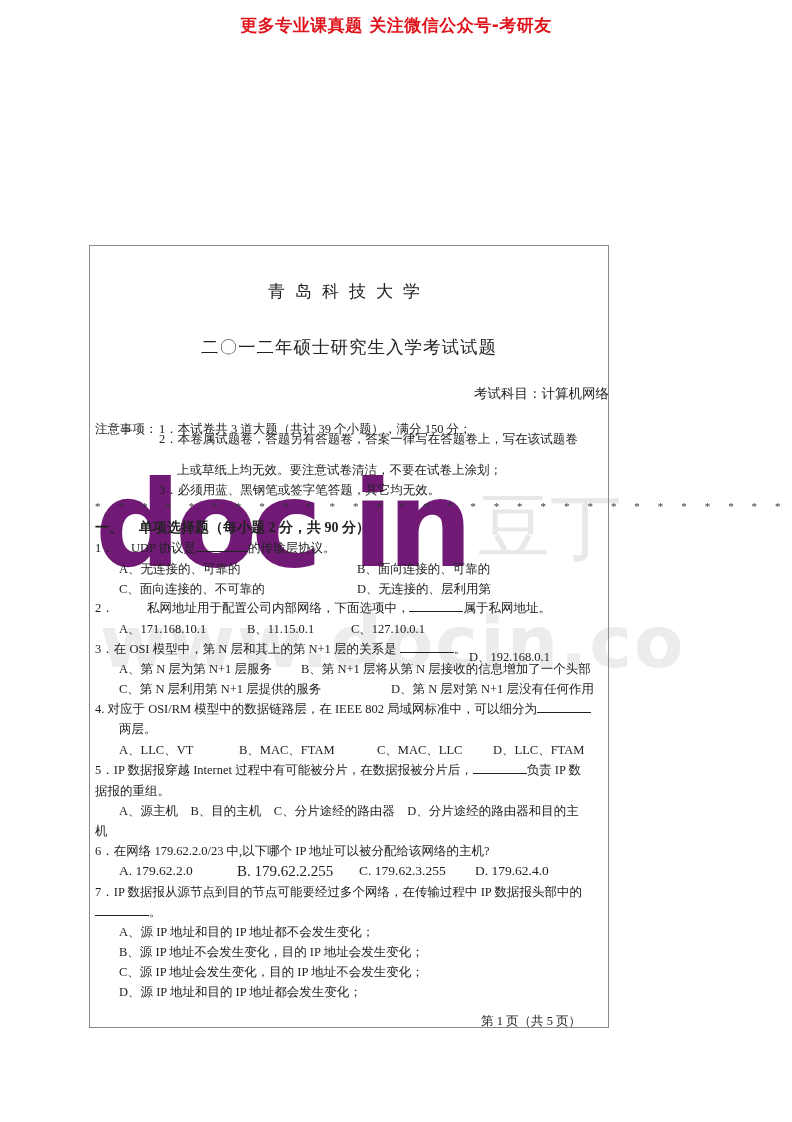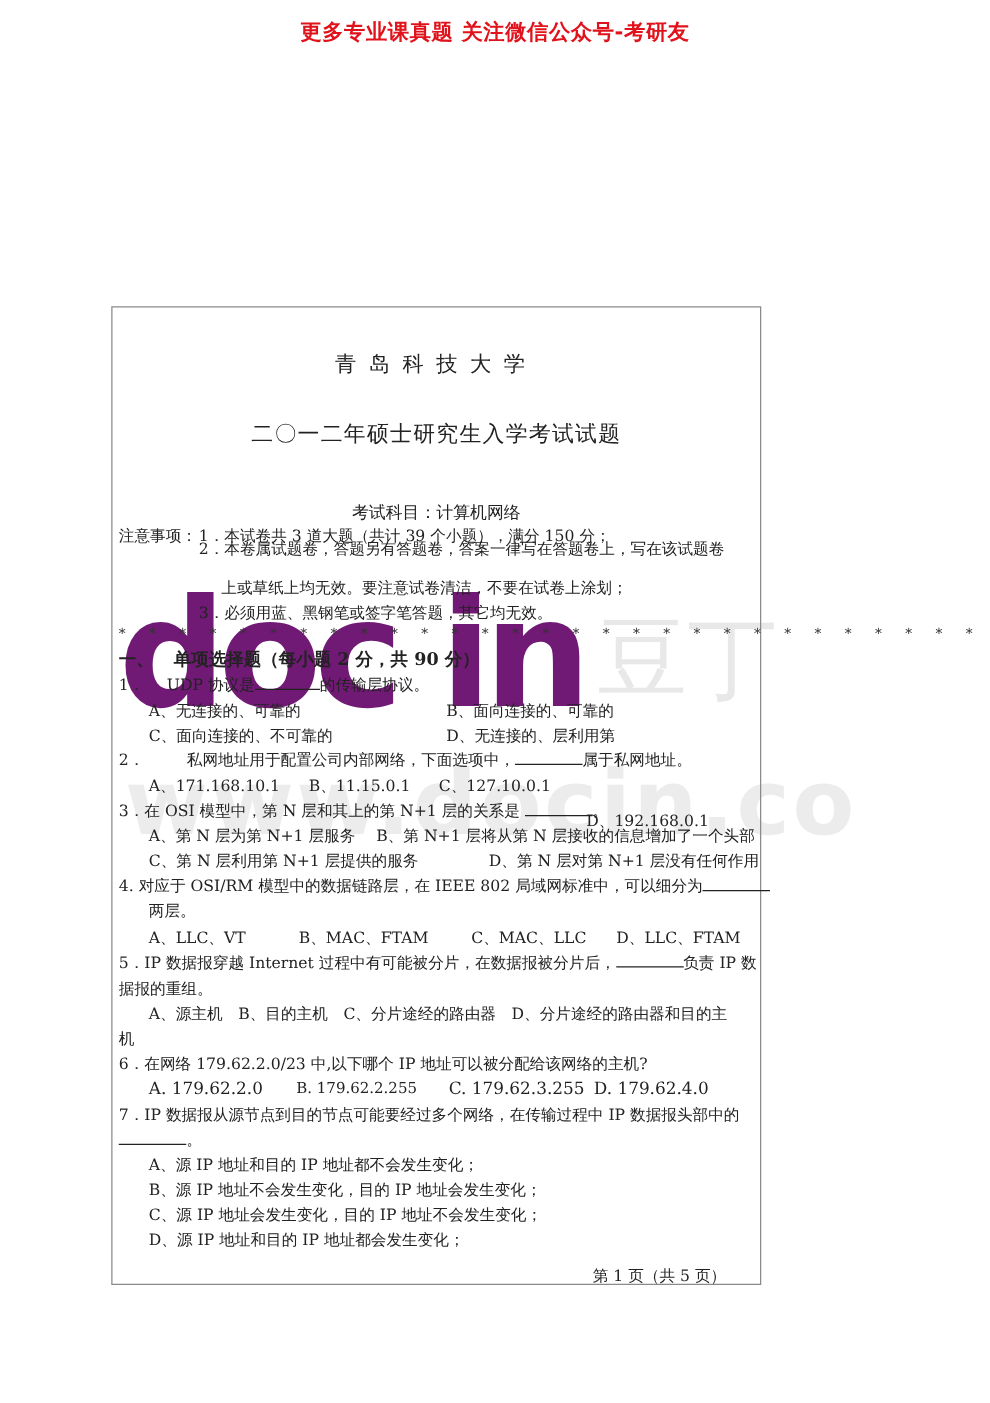--- a/index.html
+++ b/index.html
@@ -14,24 +14,24 @@
   }
   .page {
     position: absolute; left: 89px; top: 245px; width: 520px; height: 783px;
     border: 1.5px solid #8a8a8a; box-sizing: border-box; background: transparent;
   }
   .wm { position: absolute; color: #701a75; font-family: "DejaVu Sans", "Liberation Sans", sans-serif; pointer-events: none; z-index: 0; }
   .wm-doc { left: 95px; top: 455px; font-size: 120px; font-weight: bold; letter-spacing: -6px; }
   .wm-dingdou { left: 478px; top: 480px; font-size: 72px; color: #e8e8e8; }
   .wm-url { left: 100px; top: 600px; font-size: 72px; font-weight: bold; color: #ececec; letter-spacing: 2px; }
   .content { position: absolute; left: 89px; top: 245px; width: 520px; z-index: 1; font-size: 12.5px; }
-  .ln { position: absolute; white-space: nowrap; }
+  .ln { position: absolute; white-space: nowrap; font-family: Liberation Serif, serif; }
   .title1 { width: 520px; text-align: center; top: 35px; font-size: 17px; letter-spacing: 10px; }
   .title2 { width: 520px; text-align: center; top: 90px; font-size: 17.5px; letter-spacing: 1px; }
-  .title3 { width: 520px; text-align: center; top: 156px; font-size: 13.5px; }
+  .title3 { width: 520px; text-align: right; top: 140px; font-size: 13.5px; }
   .sec { font-weight: bold; font-size: 14px; }
   .blank { display: inline-block; border-bottom: 1px solid #222; height: 11px; vertical-align: baseline; }
   .footer { right: 28px; top: 768px; font-size: 12.5px; }
   .stars { left: 6px; top: 255px; font-size: 11px; letter-spacing: 7.6px; color: #333; }
 </style>
 </head>
 <body>
 
 <div class="banner">更多专业课真题 关注微信公众号-考研友</div>
 
@@ -98,21 +98,21 @@
     <span>5．</span><span>IP 数据报穿越 Internet 过程中有可能被分片，在数据报被分片后，</span><span class="blank" style="width:54px;"></span><span>负责 IP 数</span>
   </div>
   <div class="ln" style="left:6px; top:538px;">据报的重组。</div>
   <div class="ln" style="left:30px; top:558px;">A、源主机　B、目的主机　C、分片途经的路由器　D、分片途经的路由器和目的主</div>
   <div class="ln" style="left:6px; top:578px;">机</div>
 
   <div class="ln" style="left:6px; top:598px;">
     <span>6．</span><span>在网络 179.62.2.0/23 中,以下哪个 IP 地址可以被分配给该网络的主机?</span>
   </div>
   <div class="ln" style="left:30px; top:618px; font-size:13.5px;">A. 179.62.2.0</div>
-  <div class="ln" style="left:148px; top:618px; font-size:12px;">B. 179.62.2.255</div>
+  <div class="ln" style="left:148px; top:618px; font-size:15px;">B. 179.62.2.255</div>
   <div class="ln" style="left:270px; top:618px; font-size:13.5px;">C. 179.62.3.255</div>
   <div class="ln" style="left:386px; top:618px; font-size:13.5px;">D. 179.62.4.0</div>
 
   <div class="ln" style="left:6px; top:639px;">
     <span>7．</span><span>IP 数据报从源节点到目的节点可能要经过多个网络，在传输过程中 IP 数据报头部中的</span>
   </div>
   <div class="ln" style="left:6px; top:659px;">
     <span class="blank" style="width:54px;"></span><span>。</span>
   </div>
   <div class="ln" style="left:30px; top:679px;">A、源 IP 地址和目的 IP 地址都不会发生变化；</div>

